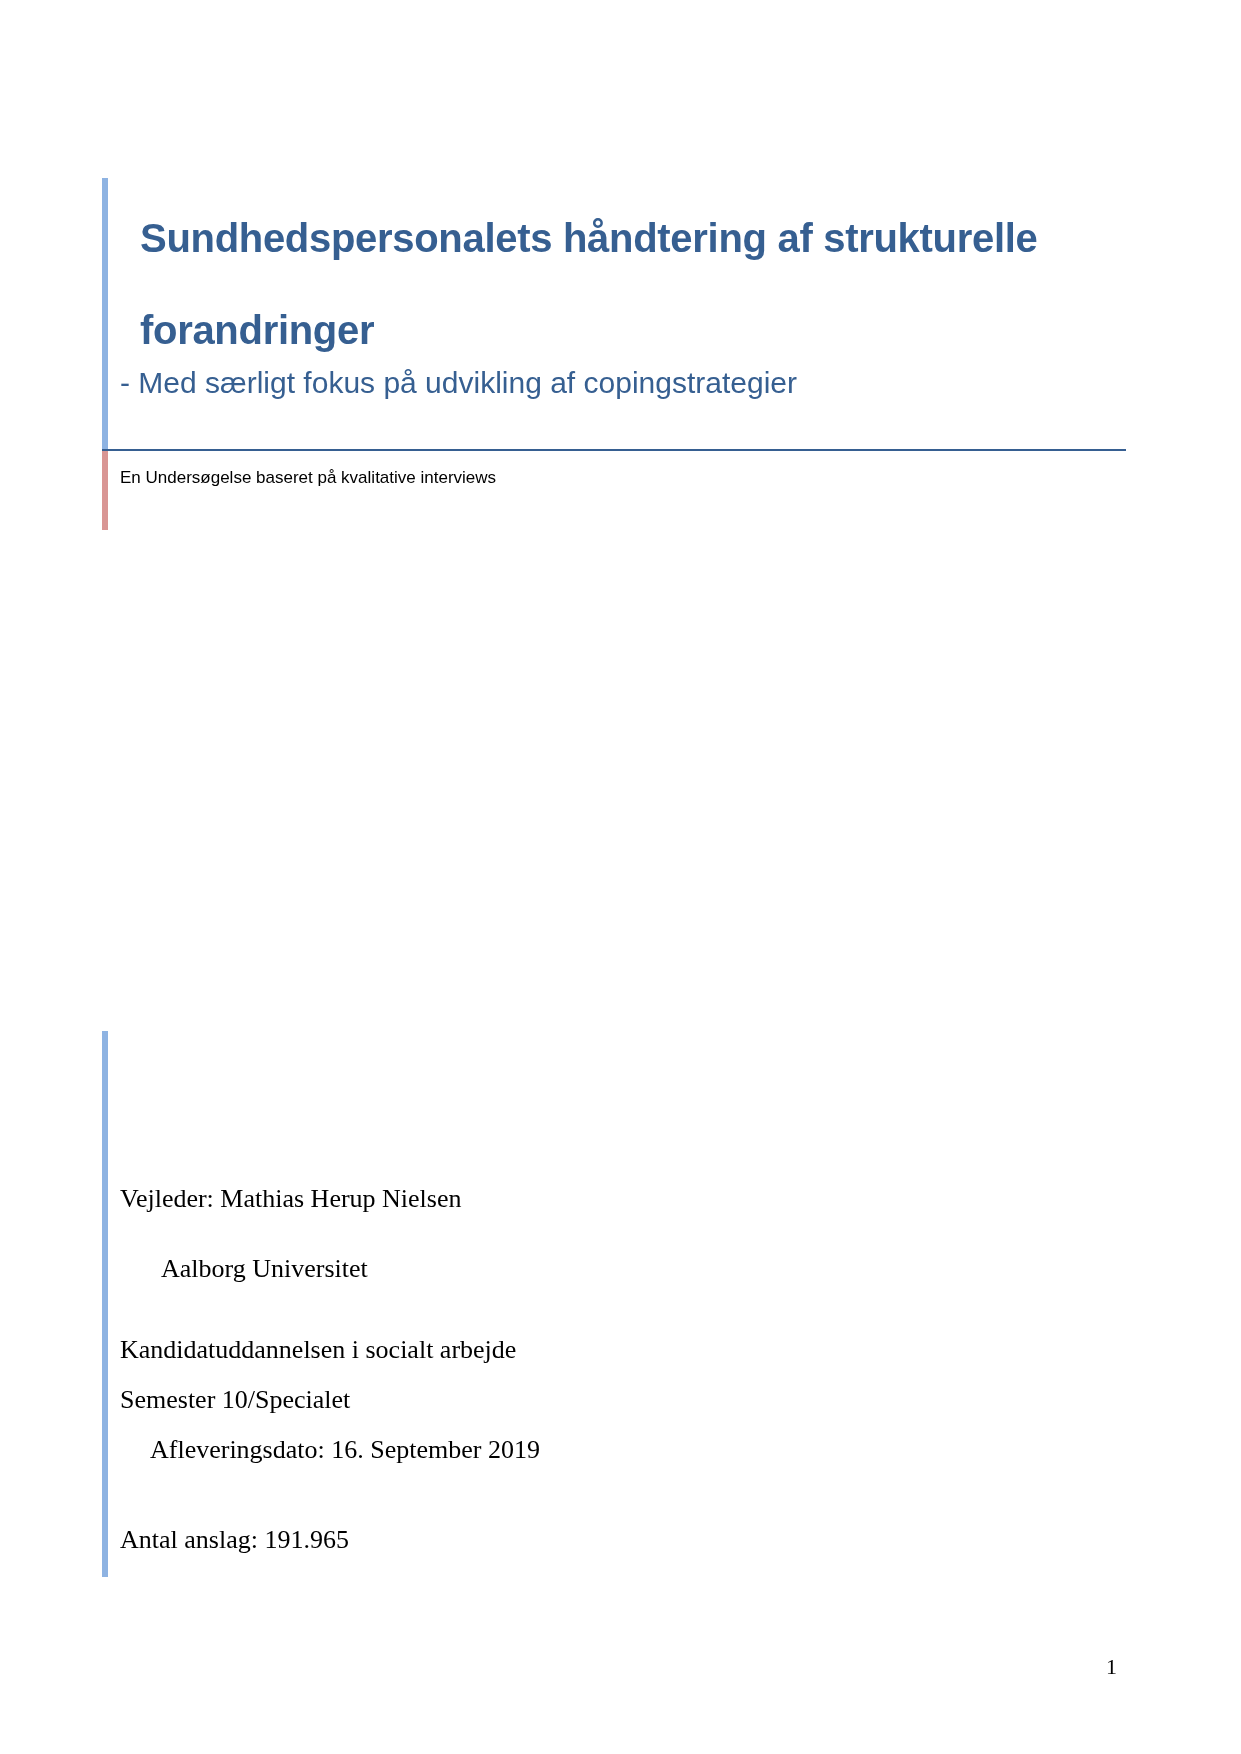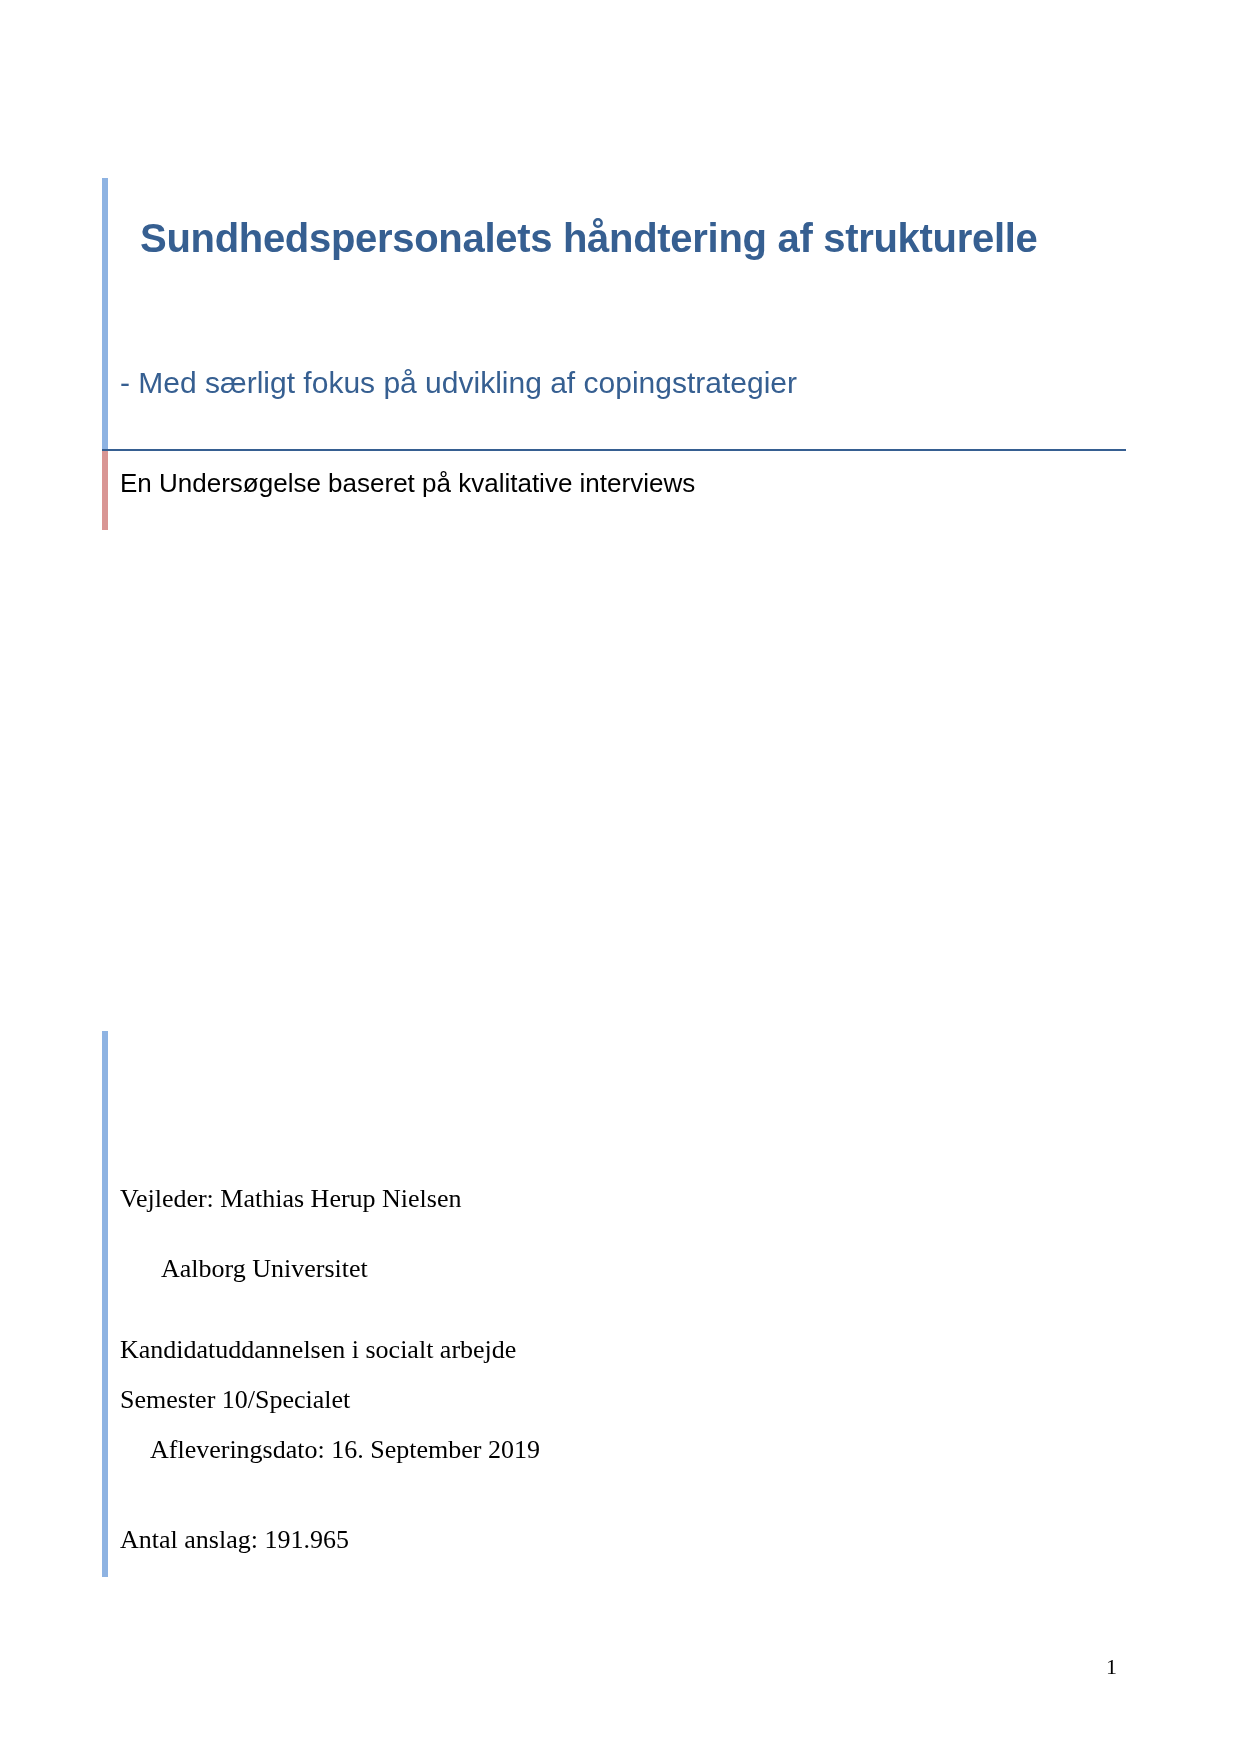--- a/index.html
+++ b/index.html
@@ -17,37 +17,38 @@
     }
     .subtitle {
       position: absolute; left: 120px; top: 366px;
       font-family: "Liberation Sans", "DejaVu Sans", sans-serif;
       font-size: 30px; color: #365f91; margin: 0; white-space: nowrap;
     }
     .rule { position: absolute; left: 102px; top: 449px; width: 1024px; height: 2px; background: #365f91; }
     .tagline {
       position: absolute; left: 120px; top: 468px;
       font-family: "Liberation Sans", "DejaVu Sans", sans-serif;
-      font-size: 26px; color: #000; white-space: nowrap;
+      font-size: 17px; color: #000; white-space: nowrap;
     }
 
     .info { position: absolute; left: 120px; font-family: "Liberation Serif", "DejaVu Serif", serif; font-size: 26px; color: #000; white-space: nowrap; line-height: 30px; }
 
     .page-number { position: absolute; left: 1106px; top: 1654px; font-family: "Liberation Serif", "DejaVu Serif", serif; font-size: 22px; color: #000; }
   </style>
 </head>
 <body>
 
 <div class="page">
 
   <div class="bar-blue" style="top:178px; height:271px;"></div>
   <div class="bar-red" style="top:451px; height:79px;"></div>
 
   <h1 class="title">
     <span>Sundhedspersonalets håndtering af strukturelle</span><br>
+    <span>forandringer</span>
   </h1>
 
   <div class="subtitle">- Med særligt fokus på udvikling af copingstrategier</div>
 
   <div class="rule"></div>
 
   <div class="tagline">En Undersøgelse baseret på kvalitative interviews</div>
 
   <div class="bar-blue" style="top:1031px; height:546px;"></div>
 

